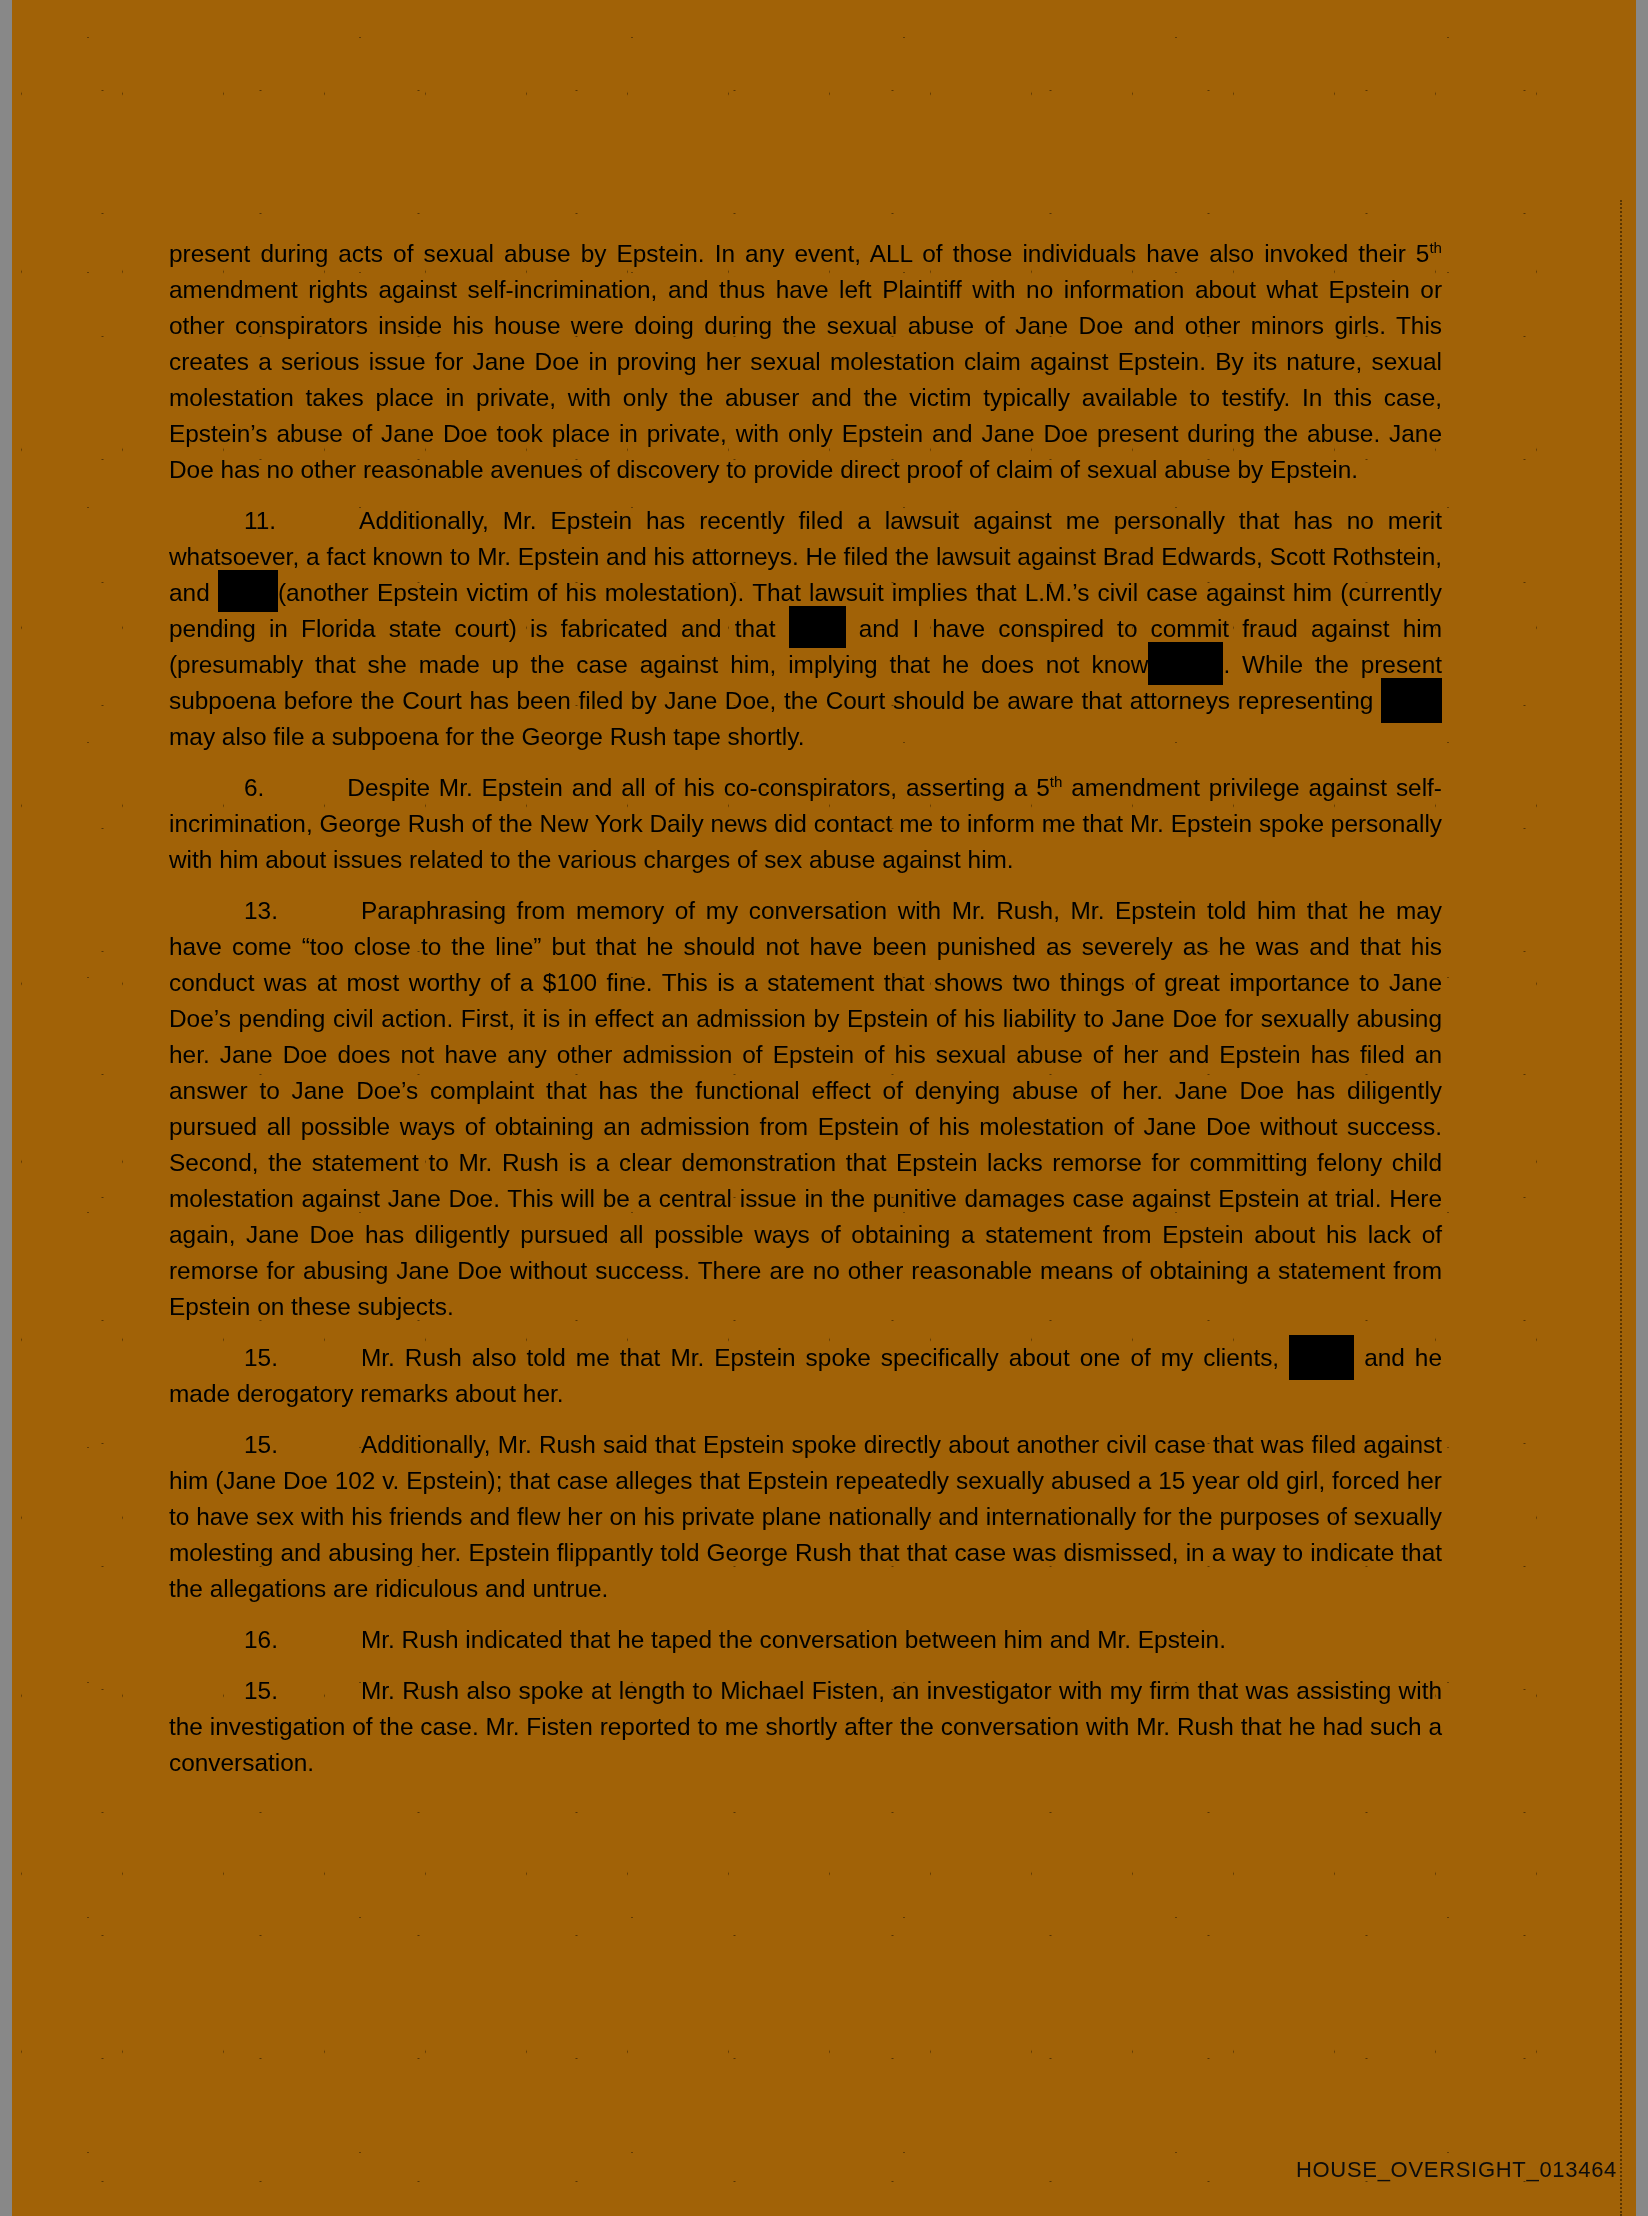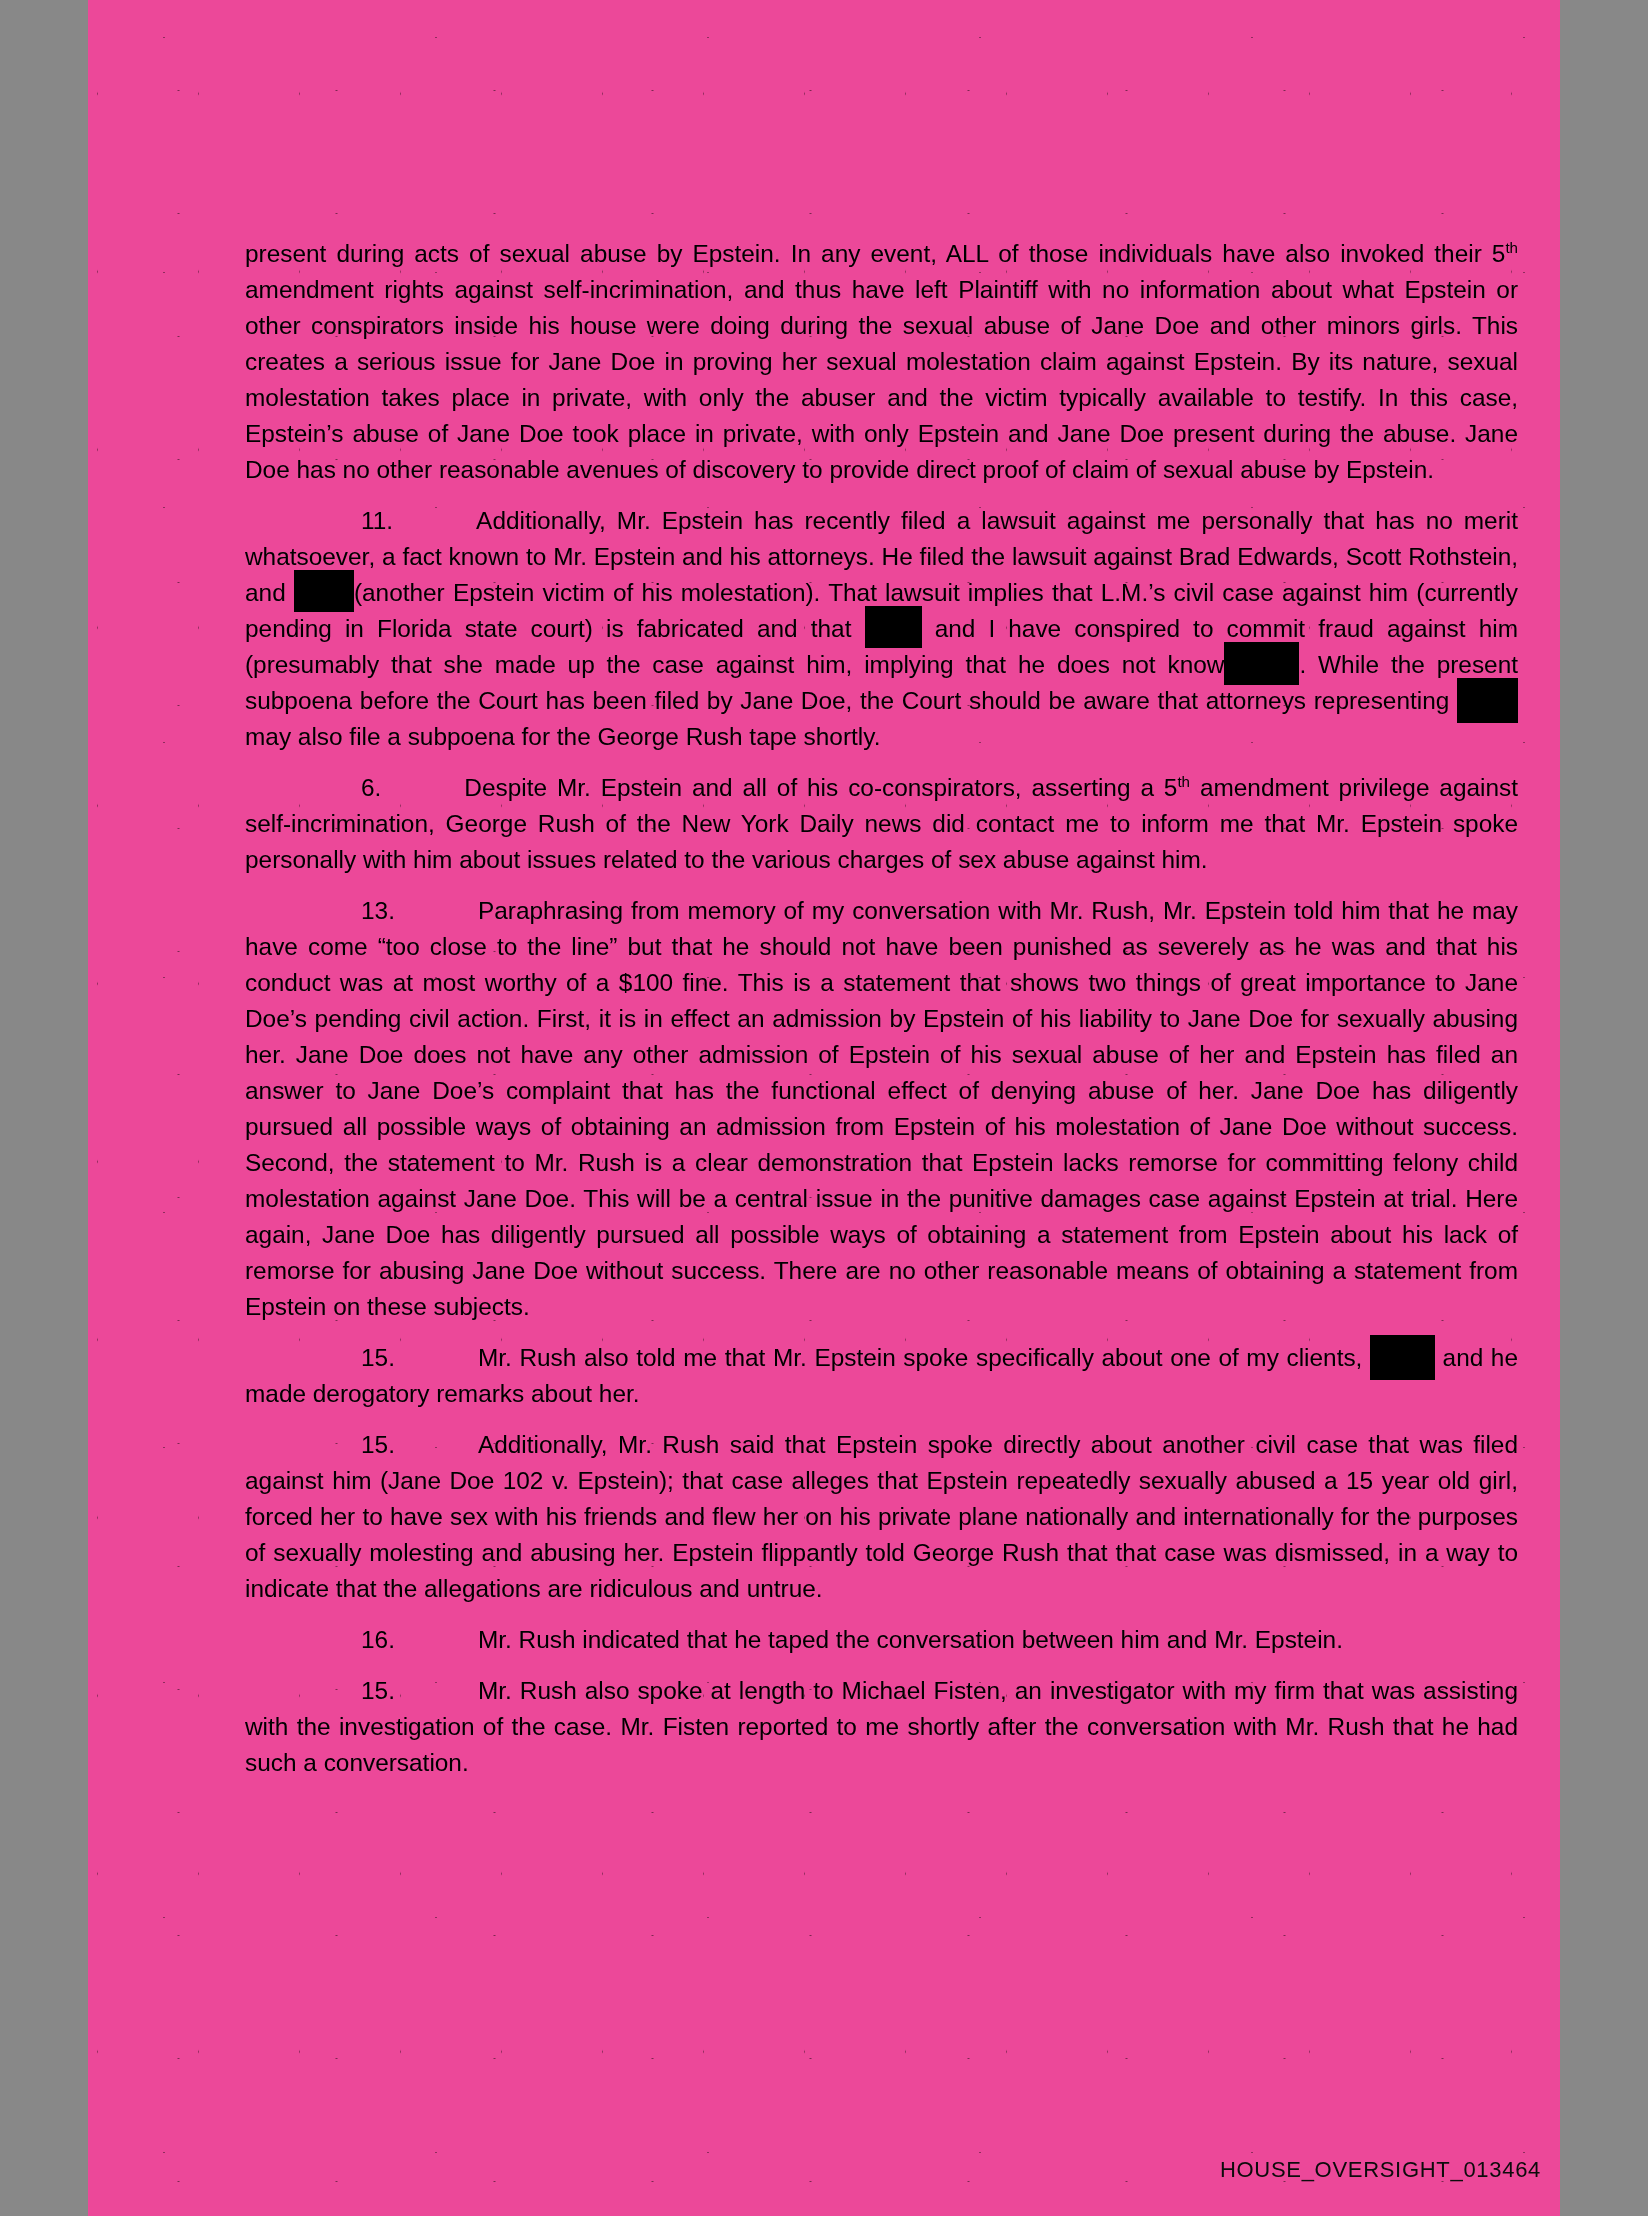--- a/index.html
+++ b/index.html
@@ -1,20 +1,20 @@
 <!DOCTYPE html>
 <html style="font-size:11px"><head>
 <meta charset="utf-8">
 <style>
   html,body{margin:0;padding:0;background:#888;}
   .page{
     position:relative;
-    width:1472px;height:2216px;
+    width:1624px;height:2216px;
     margin:0 auto;
-    background:#ec4899;
+    background:#a16207;
     font-family:"Liberation Sans",sans-serif;
     color:#000;
     overflow:hidden;
   }
   
   .page::before{
     content:"";
     position:absolute;inset:0;
     background-image:
       radial-gradient(rgba(0,0,0,.85) 0.7px, transparent 1.1px),
@@ -35,21 +35,21 @@
   .doc{
     position:absolute;
     left:157px;top:236px;
     width:1273px;
     font-size:24.4px;
     line-height:36px;
     text-align:justify;
   }
   .para{margin:0 0 15px 0;}
   .para.numbered{text-indent:75px;}
-  .pnum{display:inline;margin-left:41px;}
+  .pnum{display:inline;}
   .tab{display:inline-block;width:83px;height:0.7px;}
   sup{font-size:.62em;line-height:0;vertical-align:super;}
   .redact{
     display:inline-block;
     position:relative;
     width:61px;height:23px;
     vertical-align:baseline;
   }
   .redact::after{
     content:"";

